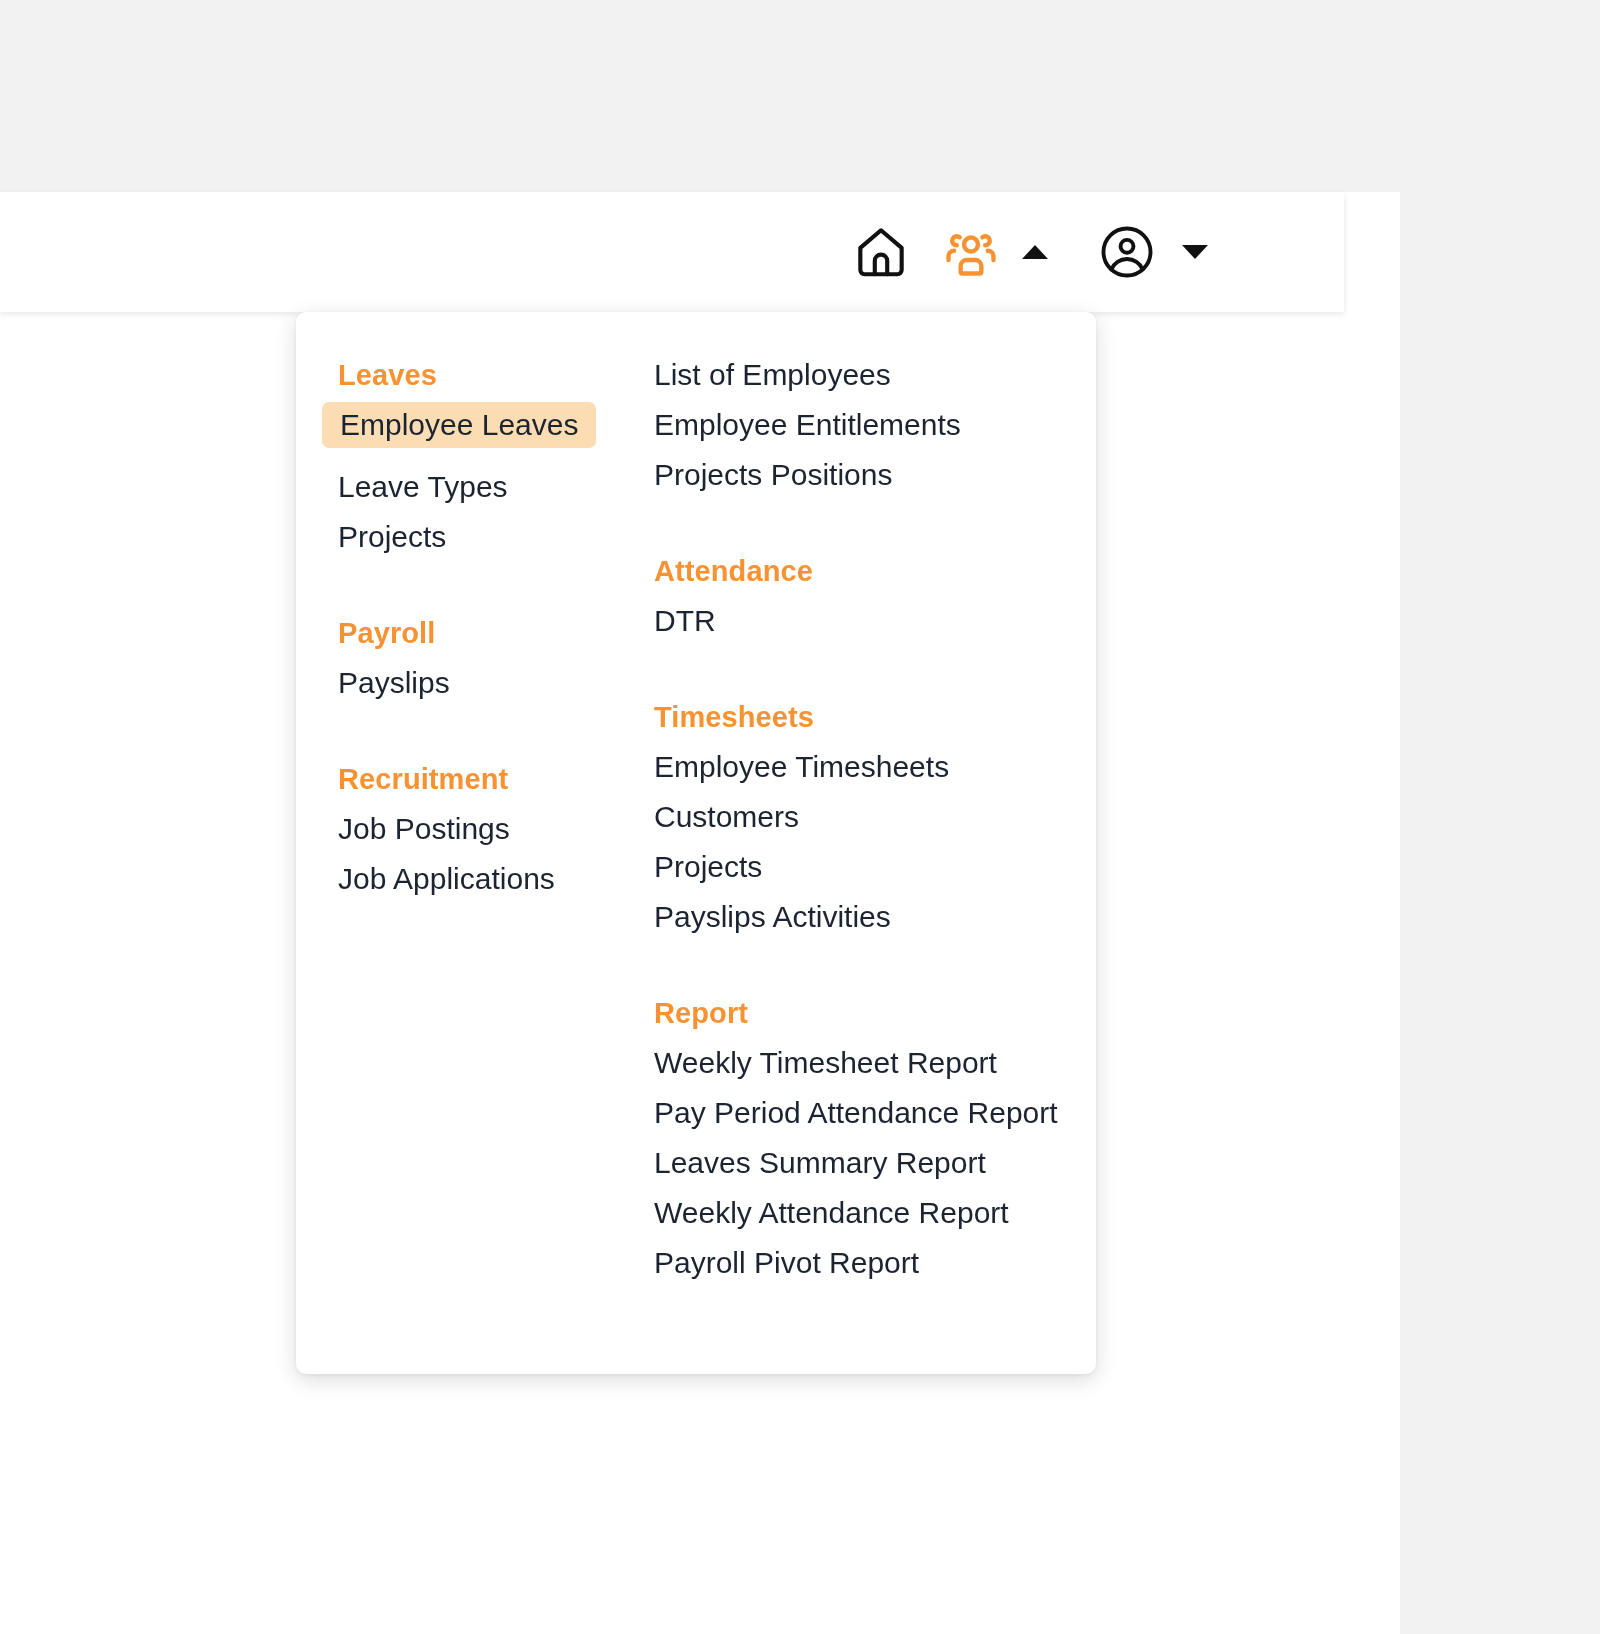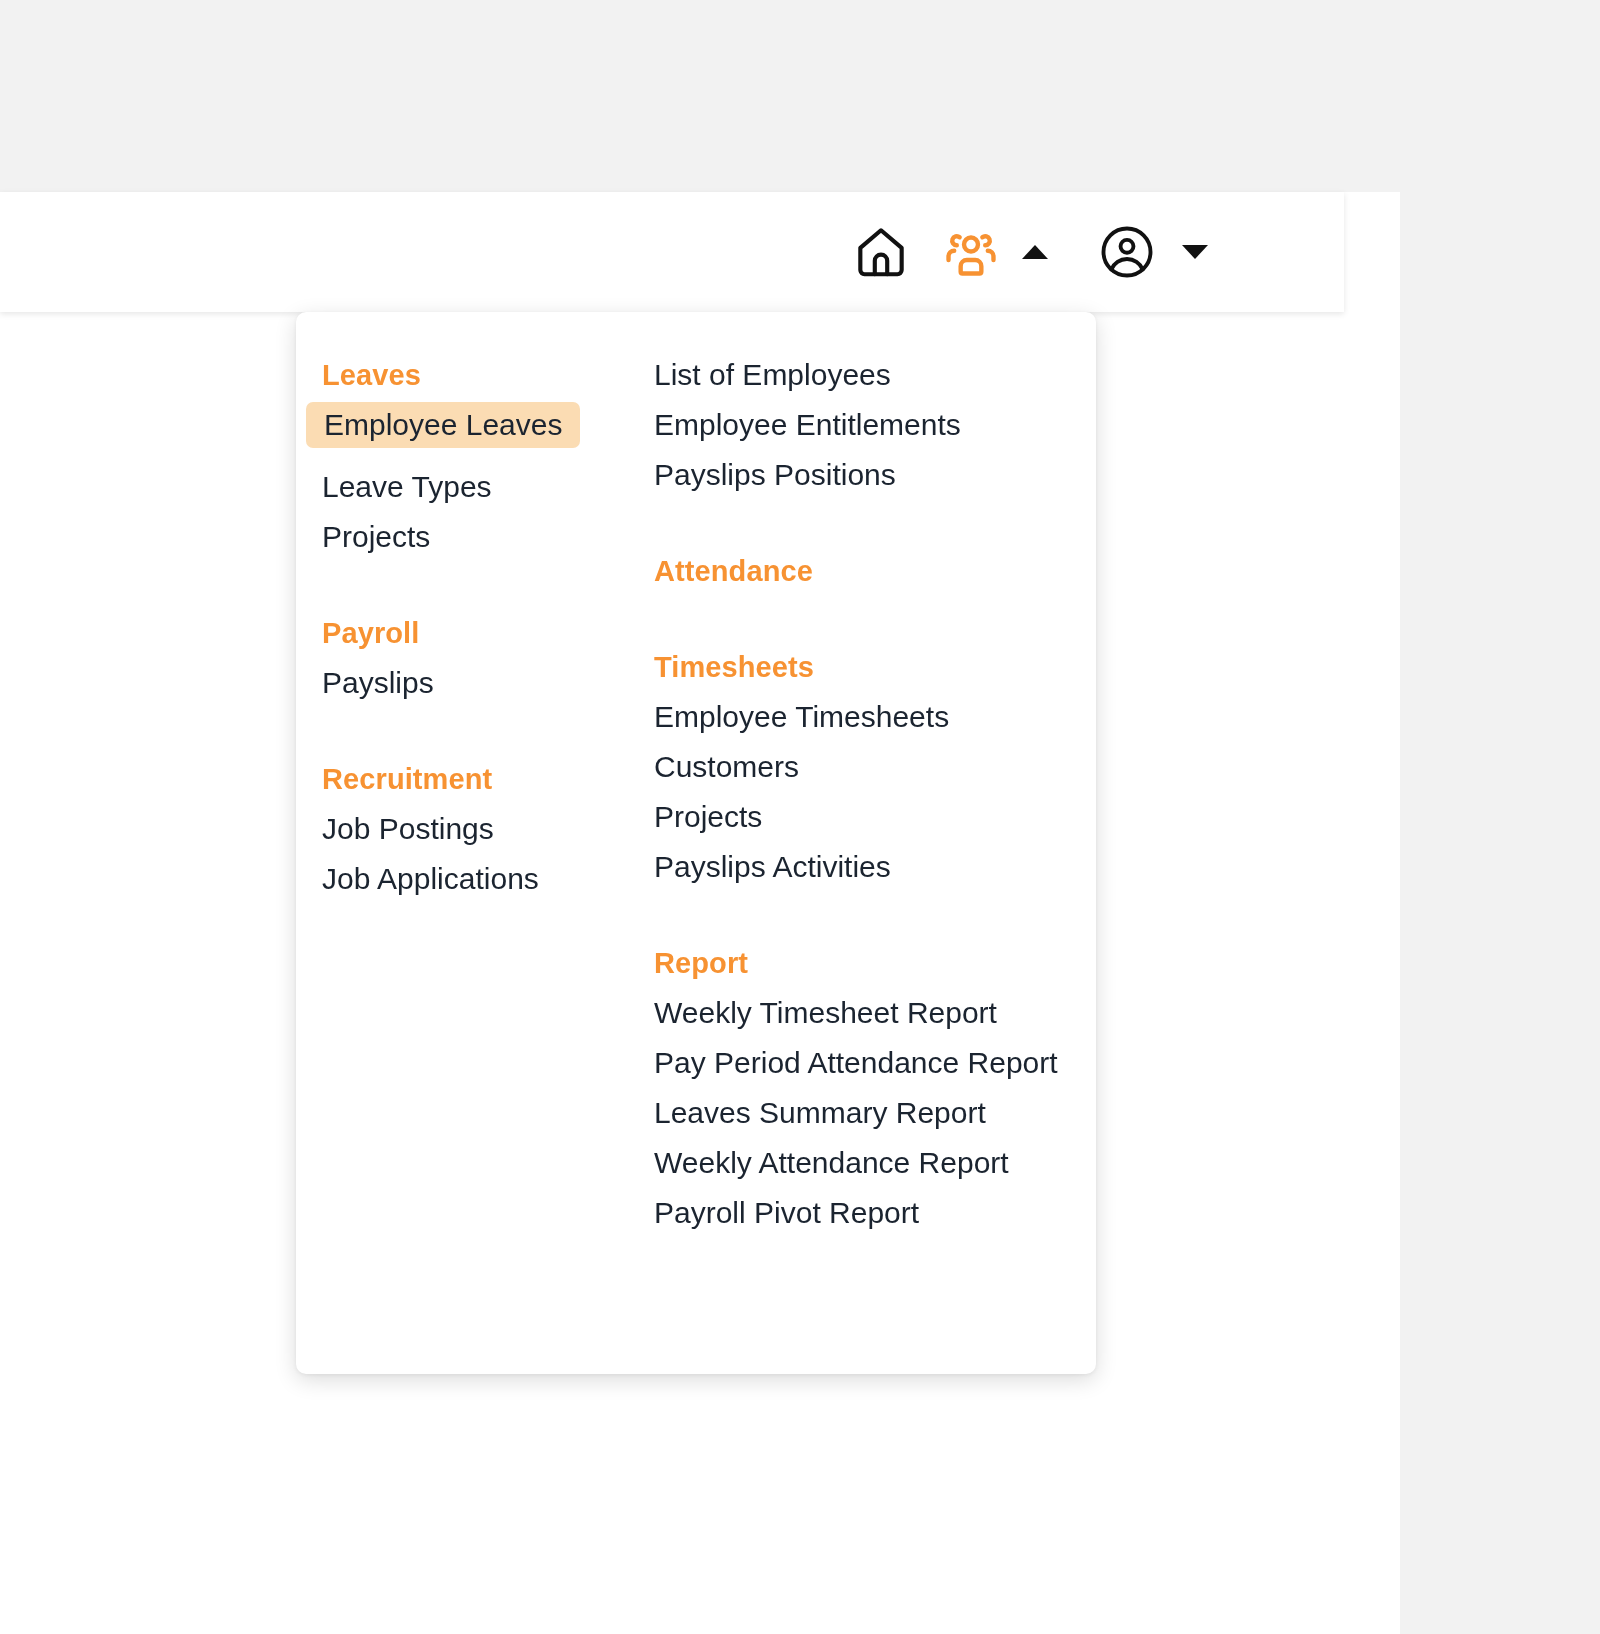--- a/index.html
+++ b/index.html
@@ -81,21 +81,21 @@
     height: 1062px;
     background: #ffffff;
     border-radius: 10px;
     box-shadow: 0 6px 22px rgba(0,0,0,0.14), 0 1px 4px rgba(0,0,0,0.06);
     z-index: 10;
     display: flex;
     padding: 38px 0 0 0;
   }
 
   .menu-col { padding-top: 0; }
-  .menu-col-left  { width: 314px; padding-left: 26px; }
+  .menu-col-left  { width: 314px; padding-left: 42px; }
   .menu-col-right { width: 486px; padding-left: 44px; }
 
   .menu-group { margin-bottom: 18px; }
 
   .group-title {
     color: #f79232;
     font-size: 29px;
     font-weight: 700;
     letter-spacing: 0.1px;
     line-height: 50px;
@@ -197,26 +197,29 @@
     </div>
   <div class="menu-col menu-col-right">
       <div class="menu-group">
         <div>
           <div class="menu-item">List of Employees</div>
         </div>
         <div>
           <div class="menu-item">Employee Entitlements</div>
         </div>
         <div>
-          <div class="menu-item">Payslips Positions</div>
+          <div class="menu-item">Projects Positions</div>
         </div>
       </div>
       <div class="spacer-28"></div>
       <div class="menu-group">
         <div class="group-title">Attendance</div>
+        <div>
+          <div class="menu-item">DTR</div>
+        </div>
       </div>
       <div class="spacer-28"></div>
       <div class="menu-group">
         <div class="group-title">Timesheets</div>
         <div>
           <div class="menu-item">Employee Timesheets</div>
         </div>
         <div>
           <div class="menu-item">Customers</div>
         </div>

